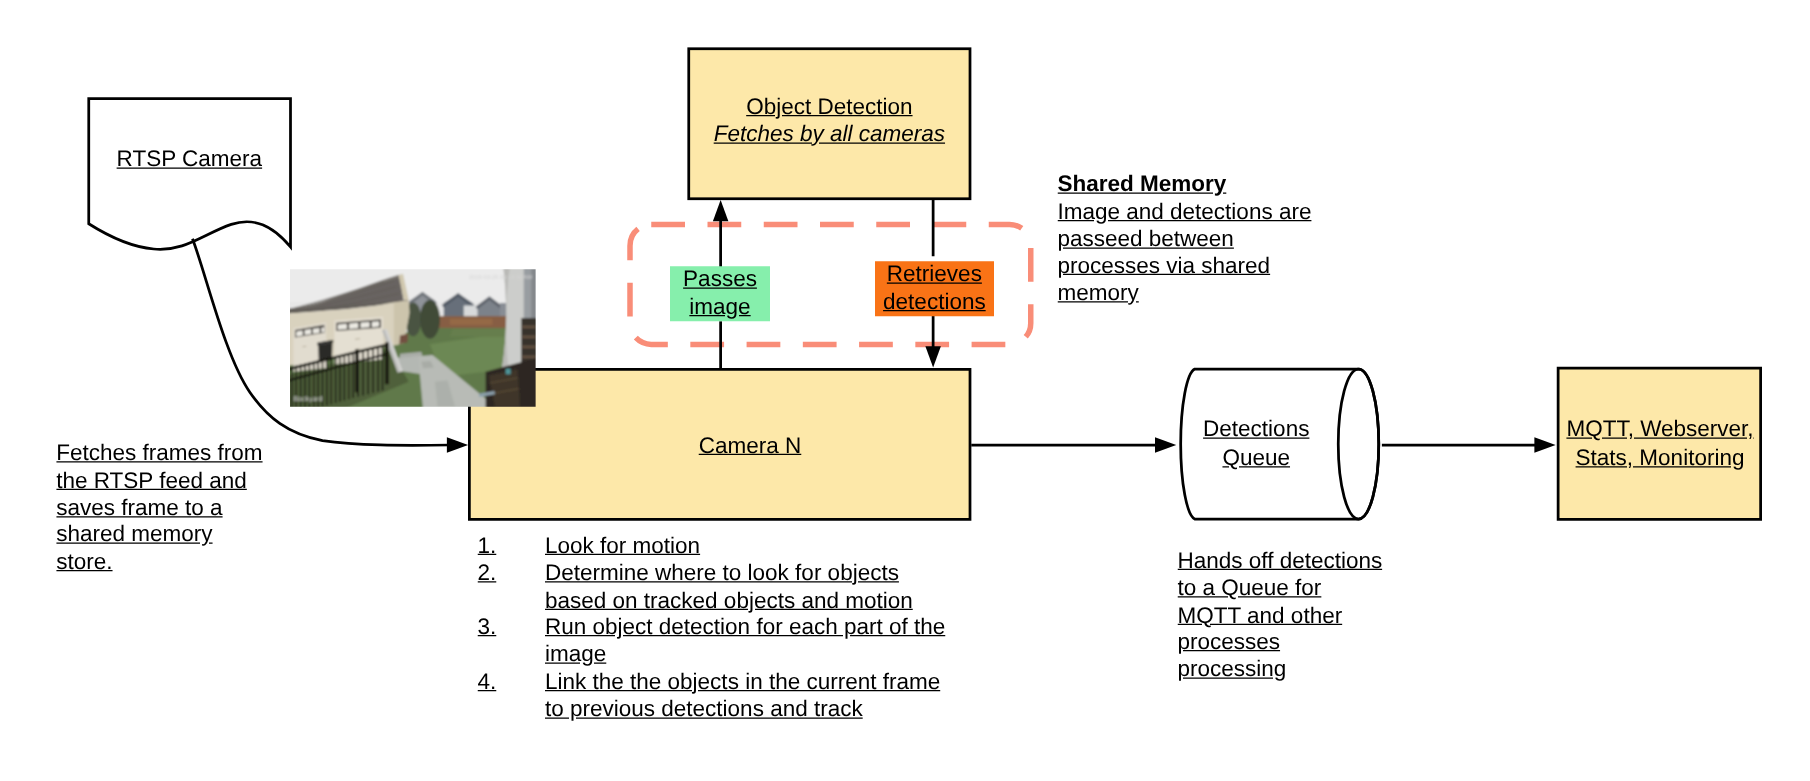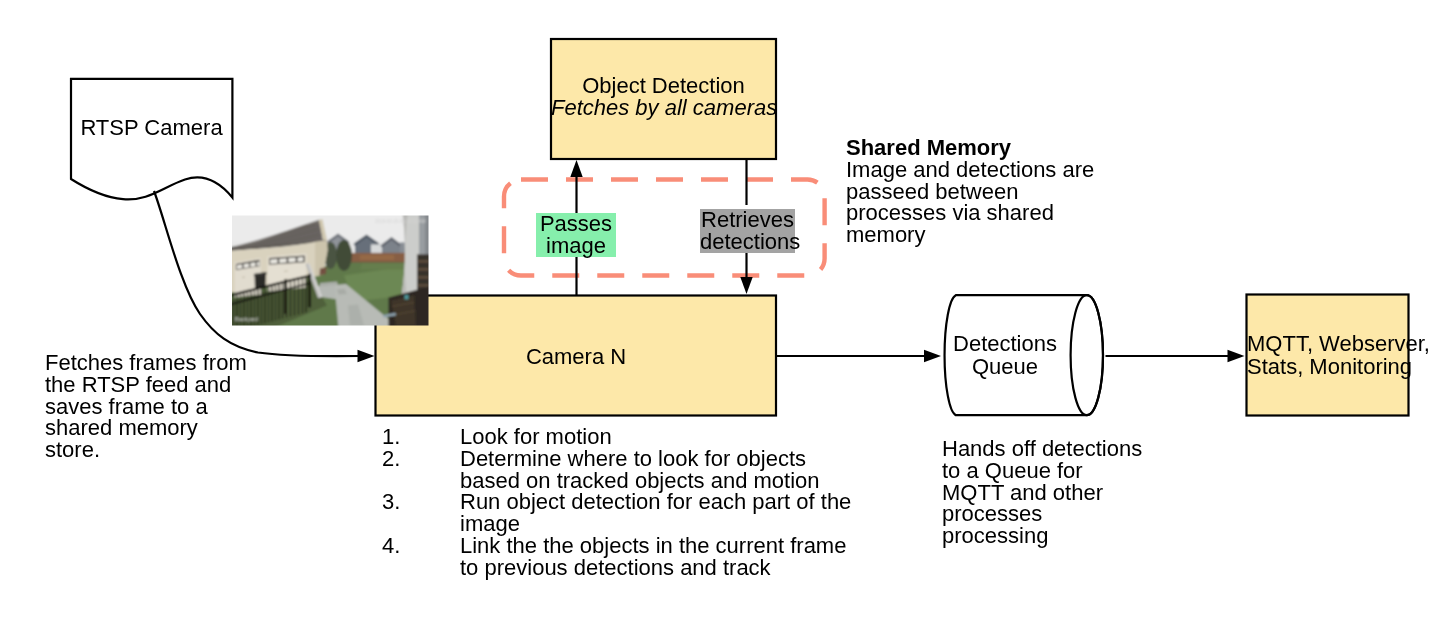--- a/index.html
+++ b/index.html
@@ -1,18 +1,18 @@
 <!DOCTYPE html>
 <html><head>
 <meta charset="utf-8">
 <style>
   html,body{margin:0;padding:0;}
   body{width:1448px;height:625px;position:relative;background:#ffffff;
        font-family:"Liberation Sans",sans-serif;overflow:hidden;}
-  .t{position:absolute;font-size:22px;line-height:21.75px;color:#000;white-space:pre;will-change:transform;}
+  .t{position:absolute;font-size:18px;line-height:21.75px;color:#000;white-space:pre;will-change:transform;text-decoration:underline;}
   .c{text-align:center;}
   svg{position:absolute;left:0;top:0;}
 </style>
 </head>
 <body>
 <svg width="1448" height="625" viewBox="0 0 1448 625">
 
   <path d="M71 78.8 H232.4 V197.6 C218 180 203 173.5 185 179.5 C163 187 148 201.5 123 199.2 C103 197.4 86 188.5 71 179 Z" fill="#ffffff" stroke="#000" stroke-width="2.2"></path>
 
   <path d="M154 191 C165 220 180 285 200 314 C214 334 230 347 258 352.5 C285 356.5 320 356.5 360 356" fill="none" stroke="#000" stroke-width="2.2"></path>
@@ -158,28 +158,28 @@
 
     <text x="143" y="7.5" font-size="4.6" fill="#d6d6d6" font-family="Liberation Sans,sans-serif">2019-03-26 09:14:32 AM</text>
     <text x="3" y="105.5" font-size="5.5" fill="#d8d8d8" font-family="Liberation Sans,sans-serif">Backyard</text>
   </g>
     </g>
 </svg>
 
 <div class="t c" style="left:71px;top:117px;width:161px;">RTSP Camera</div>
 <div class="t c" style="left:551px;top:74.9px;width:225px;">Object Detection
 <i>Fetches by all cameras</i></div>
-<div class="t c" style="left:375.5px;top:346px;width:400px;">Camera N</div>
+<div class="t c" style="left:375.5px;top:346px;width:400px;padding-left:24px;">Camera N</div>
 <div class="t c" style="left:925px;top:332px;width:160px;line-height:23px;">Detections
 Queue</div>
 <div class="t c" style="left:1246.5px;top:332px;width:162px;line-height:23px;">MQTT, Webserver,
 Stats, Monitoring</div>
 <div class="t c" style="left:536px;top:212.7px;width:80px;background:#86efac;">Passes
 image</div>
-<div class="t c" style="left:700px;top:208.9px;width:95px;background:#a3a3a3;">Retrieves
+<div class="t c" style="left:700px;top:208.9px;width:95px;background:#f97316;">Retrieves
 detections</div>
 <div class="t" style="left:845.5px;top:137px;"><b>Shared Memory</b>
 Image and detections are
 passeed between
 processes via shared
 memory</div>
 <div class="t" style="left:45.3px;top:339.5px;margin-top:12px;">Fetches frames from
 the RTSP feed and
 saves frame to a
 shared memory
@@ -189,19 +189,19 @@
 MQTT and other
 processes
 processing</div>
 
 <div class="t" style="left:381.5px;top:425.8px;">1.
 2.
 
 3.
 
 4.</div>
-<div class="t" style="left:435.8px;top:425.8px;margin-left:24px;">Look for motion
+<div class="t" style="left:435.8px;top:425.8px;">Look for motion
 Determine where to look for objects
 based on tracked objects and motion
 Run object detection for each part of the
 image
 Link the the objects in the current frame
 to previous detections and track</div>
 
 </body></html>

